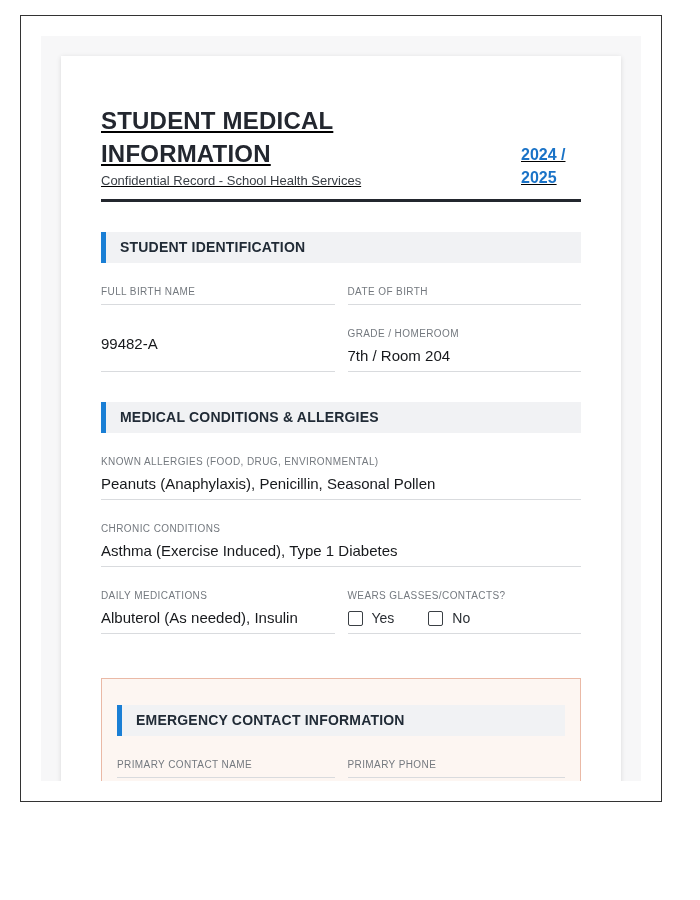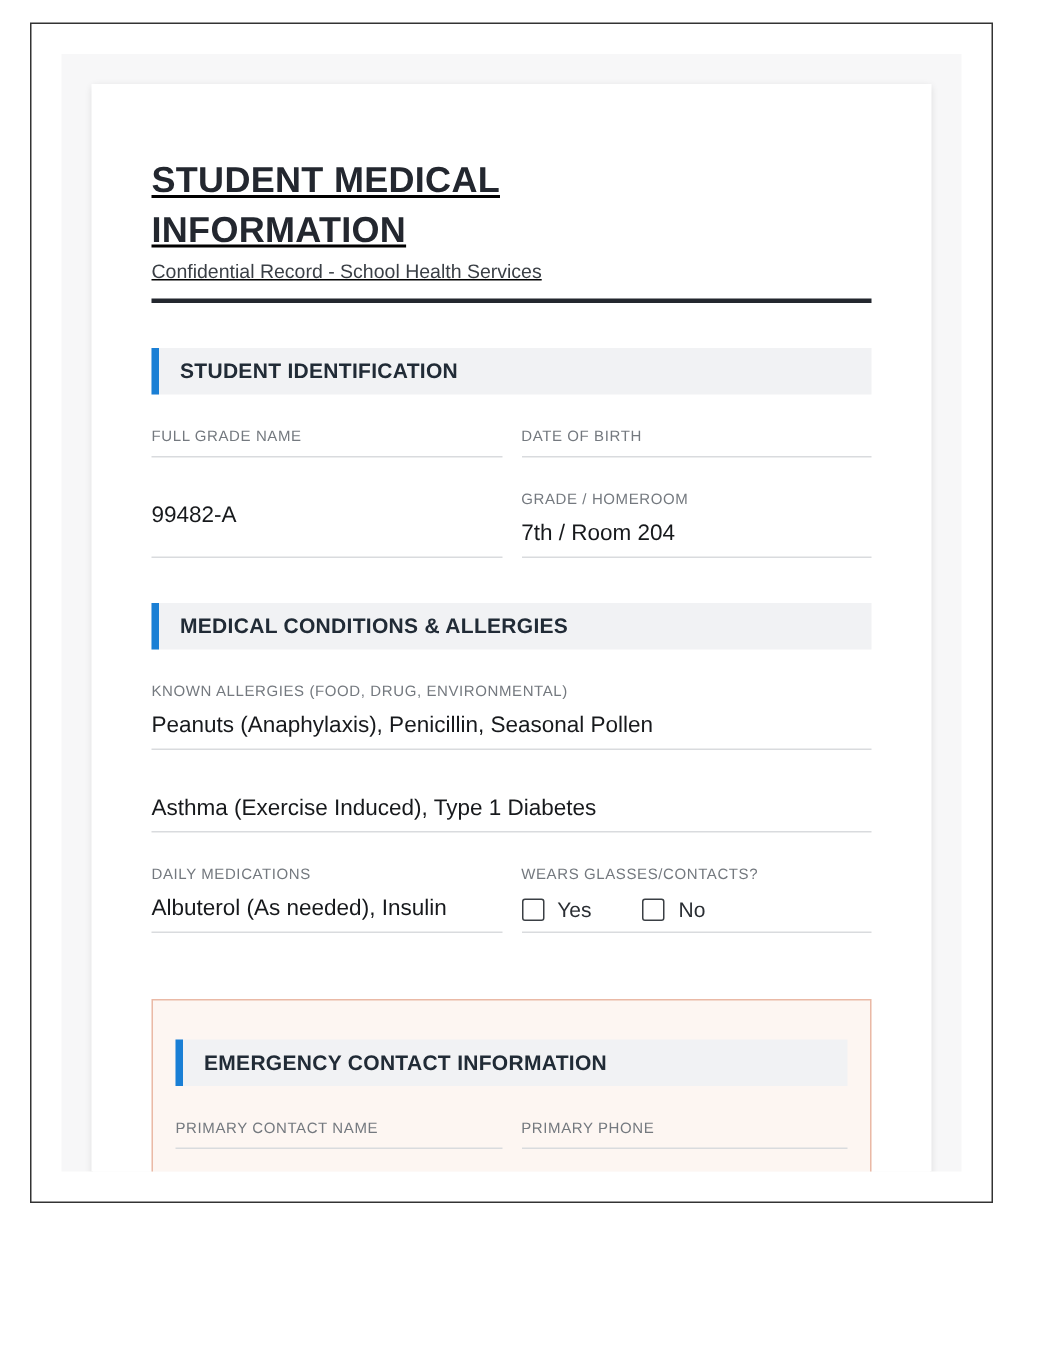--- a/index.html
+++ b/index.html
@@ -74,29 +74,30 @@
 
 <div class="outer-frame">
   <div class="page-bg">
     <div class="card">
 
       <div class="form-header">
         <div class="header-left">
           <h1 class="page-title">STUDENT MEDICAL INFORMATION</h1>
           <div class="subtitle">Confidential Record - School Health Services</div>
         </div>
+        <div class="school-year">2024 / 2025</div>
       </div>
       <div class="divider"></div>
 
       <div class="section-bar">
         <span>STUDENT IDENTIFICATION</span>
       </div>
       <div class="field-grid">
         <div class="field">
-          <div class="field-label">FULL GRADE NAME</div>
+          <div class="field-label">FULL BIRTH NAME</div>
         </div>
         <div class="field">
           <div class="field-label">DATE OF BIRTH</div>
         </div>
         <div class="field">
           <div class="field-value">99482-A</div>
         </div>
         <div class="field">
           <div class="field-label">GRADE / HOMEROOM</div>
           <div class="field-value">7th / Room 204</div>
@@ -105,20 +106,21 @@
 
       <div class="section-bar">
         <span>MEDICAL CONDITIONS &amp; ALLERGIES</span>
       </div>
       <div class="field-grid">
         <div class="field span2">
           <div class="field-label">KNOWN ALLERGIES (FOOD, DRUG, ENVIRONMENTAL)</div>
           <div class="field-value">Peanuts (Anaphylaxis), Penicillin, Seasonal Pollen</div>
         </div>
         <div class="field span2">
+          <div class="field-label">CHRONIC CONDITIONS</div>
           <div class="field-value">Asthma (Exercise Induced), Type 1 Diabetes</div>
         </div>
         <div class="field">
           <div class="field-label">DAILY MEDICATIONS</div>
           <div class="field-value">Albuterol (As needed), Insulin</div>
         </div>
         <div class="field">
           <div class="field-label">WEARS GLASSES/CONTACTS?</div>
           <div class="cb-row">
             <div class="cb-option">

